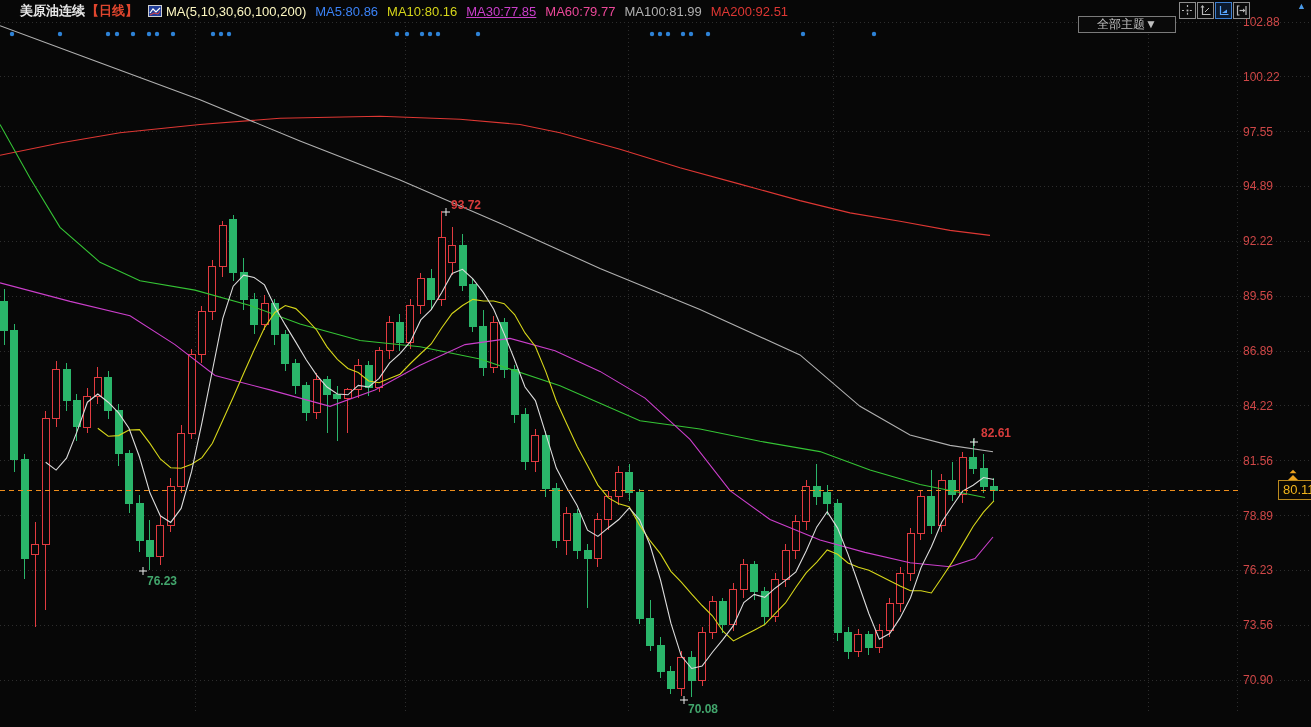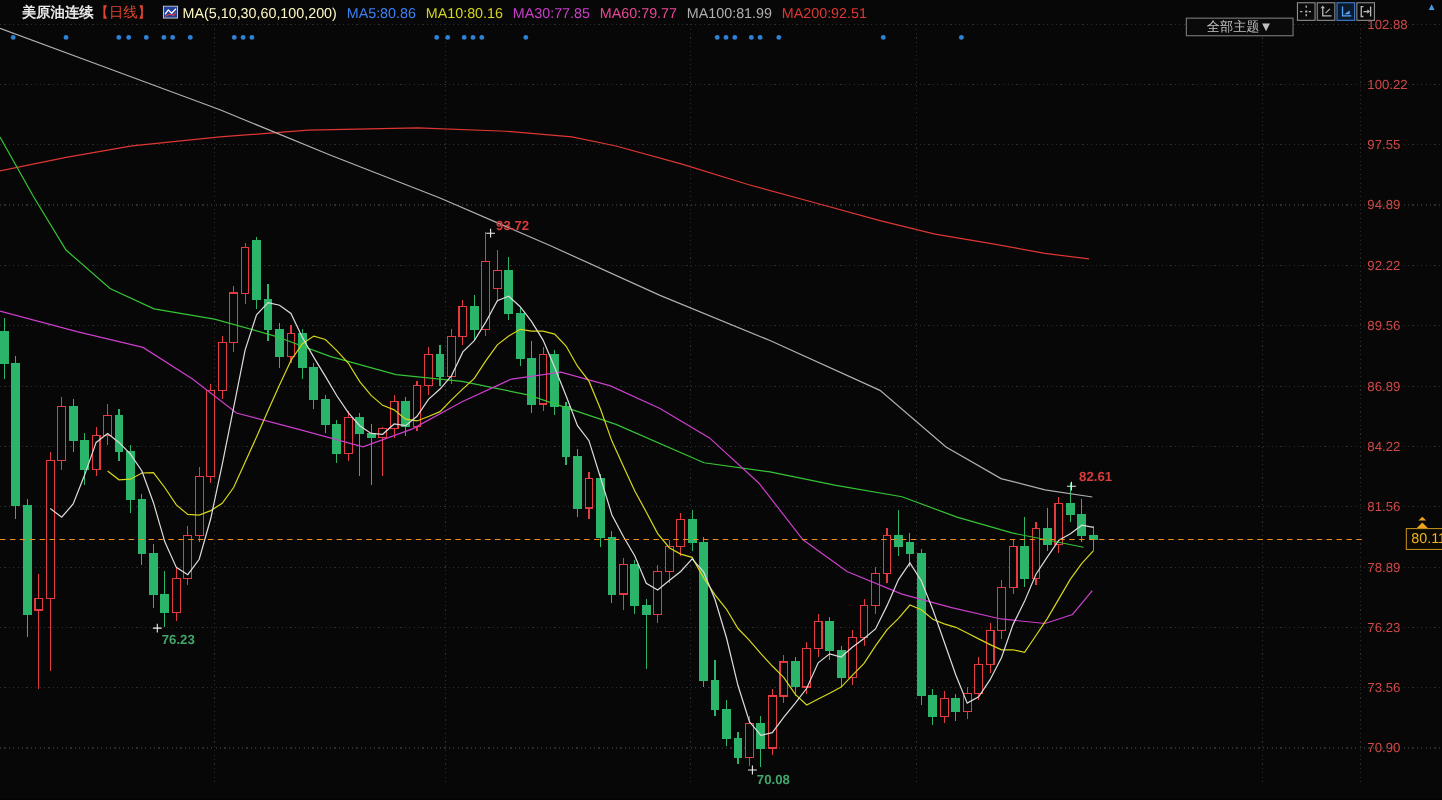--- a/index.html
+++ b/index.html
@@ -2,21 +2,21 @@
 <html><head>
 <meta charset="utf-8">
 <style>
   html,body{margin:0;padding:0;background:#000;}
   #app{position:relative;width:1311px;height:727px;background:#070707;overflow:hidden;
        font-family:"Liberation Sans",sans-serif;}
   #cv{position:absolute;left:0;top:0;}
   header{position:absolute;left:0;top:0;width:100%;height:22px;z-index:5;
          display:flex;align-items:center;font-size:13px;white-space:nowrap;}
   header .t{margin-left:20px;font-weight:bold;}
-  header .period{font-weight:normal;margin-left:1px;text-align:center;}
+  header .period{font-weight:bold;margin-left:1px;text-align:center;}
   header .mini{margin-left:10px;display:inline-flex;align-items:center;}
   header .params{margin-left:4px;}
   header .ma-val{margin-left:9px;}
   .dropdown{position:absolute;left:1078px;top:16px;width:96px;height:15px;border:1px solid #7a7a7a;
             color:#c0c0c0;font-size:12px;text-align:center;line-height:15px;background:#0a0a0a;}
   .icon-btn{position:absolute;top:2px;width:15px;height:15px;border:1px solid #8d8d8d;
             color:#b9b9b9;background:#0a0a0a;display:inline-flex;align-items:center;justify-content:center;}
   .icon-btn.active{border-color:#3e7fd0;color:#58a6ff;background:#0c1a2e;}
   #ic1{left:1179px;} #ic2{left:1197px;} #ic3{left:1215px;} #ic4{left:1233px;}
   #corner-arrow{position:absolute;left:1297px;top:1px;font-size:9px;color:#4a9ae8;z-index:6;}
@@ -318,21 +318,21 @@
     <span class="mini">
       <svg width="14" height="12" viewBox="0 0 14 12">
         <rect x="0.5" y="0.5" width="13" height="11" fill="#223f9a" stroke="#cfcfcf"></rect>
         <polyline points="2,8 5,4 8,7 12,3" fill="none" stroke="#ffffff" stroke-width="1.2"></polyline>
         <polyline points="2,10 6,8 10,9 12,6" fill="none" stroke="#e04040" stroke-width="1"></polyline>
       </svg>
     </span>
     <span class="params" style="color: #fef9c3;">MA(5,10,30,60,100,200)</span>
     <span class="ma-val" style="color: #3b82f6;">MA5:80.86</span>
     <span class="ma-val" style="color: rgb(214, 214, 26);">MA10:80.16</span>
-    <span class="ma-val" style="color: rgb(203, 63, 203);">MA30:77.85</span>
+    <span class="ma-val" style="color: rgb(203, 63, 203); text-decoration: underline;">MA30:77.85</span>
     <span class="ma-val" style="color: #ec4899;">MA60:79.77</span>
     <span class="ma-val" style="color: rgb(176, 176, 176);">MA100:81.99</span>
     <span class="ma-val" style="color: rgb(222, 55, 51);">MA200:92.51</span>
   </header>
 
   <span class="dropdown">全部主题▼</span>
 
   <span class="icon-btn" id="ic1">
     <svg width="13" height="13" viewBox="0 0 13 13">
       <path d="M6.5 1v3.2 M6.5 8.8v3.2 M1 6.5h3.2 M8.8 6.5h3.2" stroke="currentColor" stroke-width="1.2" stroke-dasharray="2 1.2"></path>

